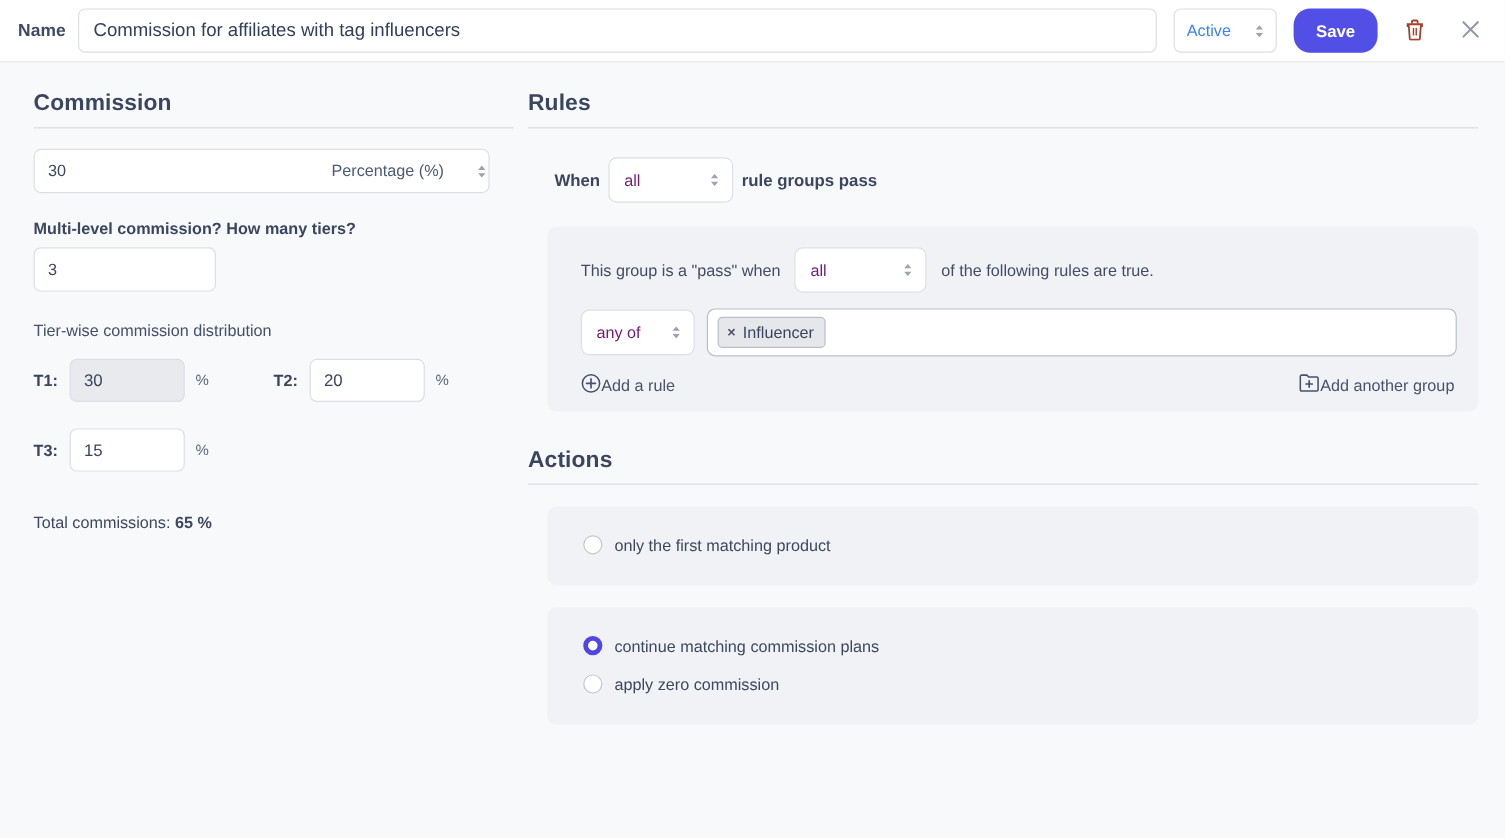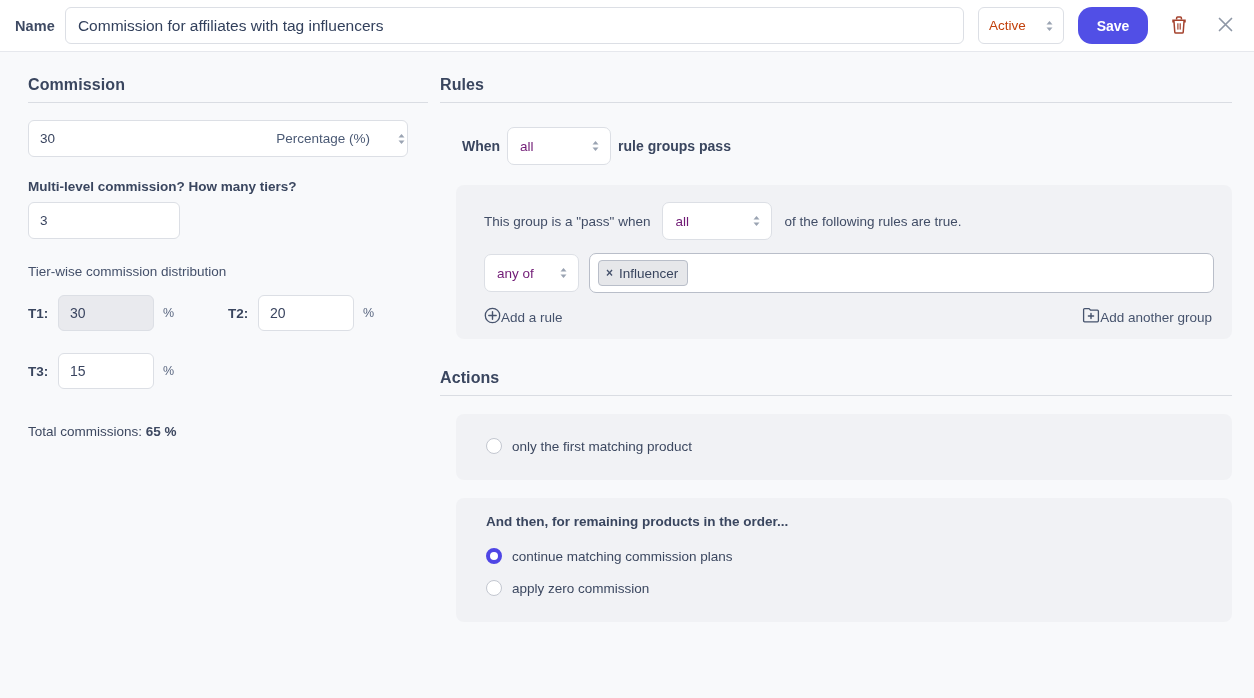--- a/index.html
+++ b/index.html
@@ -45,21 +45,21 @@
     position: relative;
     width: 86px;
     height: 37px;
     border: 1px solid #dcdfe5;
     border-radius: 6px;
     background: #fff;
     display: flex;
     align-items: center;
     padding: 12px 10px;
     font-size: 13.5px;
-    color: #c2410c;
+    color: #3b82f6;
     margin-left: 4px;
   }
   .status-select .caret { position: absolute; right: 8px; top: 50%; transform: translateY(-50%); }
   .caret svg { display: block; }
   .save-btn {
     width: 70px; height: 37px;
     background: #514fe6;
     color: #fff;
     border: none;
     border-radius: 14px;
@@ -75,21 +75,21 @@
     background: none; border: none; cursor: pointer; padding: 0;
     margin-left: 6px;
   }
 
   
   .body-wrap { display: flex; padding: 24px 22px 0 28px; gap: 0; }
   .col-left { width: 400px; flex: none; }
   .col-right { flex: 1; padding-left: 12px; }
 
   .section-title {
-    font-size: 16px;
+    font-size: 19px;
     font-weight: 700;
     color: #3a465f;
     letter-spacing: .1px;
     margin: 0 0 8px 0;
   }
   .rule { height: 1px; background: #dadde3; border: 0; margin: 0 0 17px 0; }
 
   
   .amount-row {
     display: flex; align-items: center;
@@ -403,21 +403,20 @@
 
     <div class="action-panel">
 
       <div class="radio-row">
         <span class="radio"></span>
         <span class="radio-label">only the first matching product</span>
       </div>
     </div>
 
     <div class="action-panel">
-      <div class="panel-heading">And then, for remaining products in the order...</div>
 
       <div class="radio-row">
         <span class="radio checked"></span>
         <span class="radio-label">continue matching commission plans</span>
       </div>
       <div class="radio-row">
         <span class="radio"></span>
         <span class="radio-label">apply zero commission</span>
       </div>
     </div>

